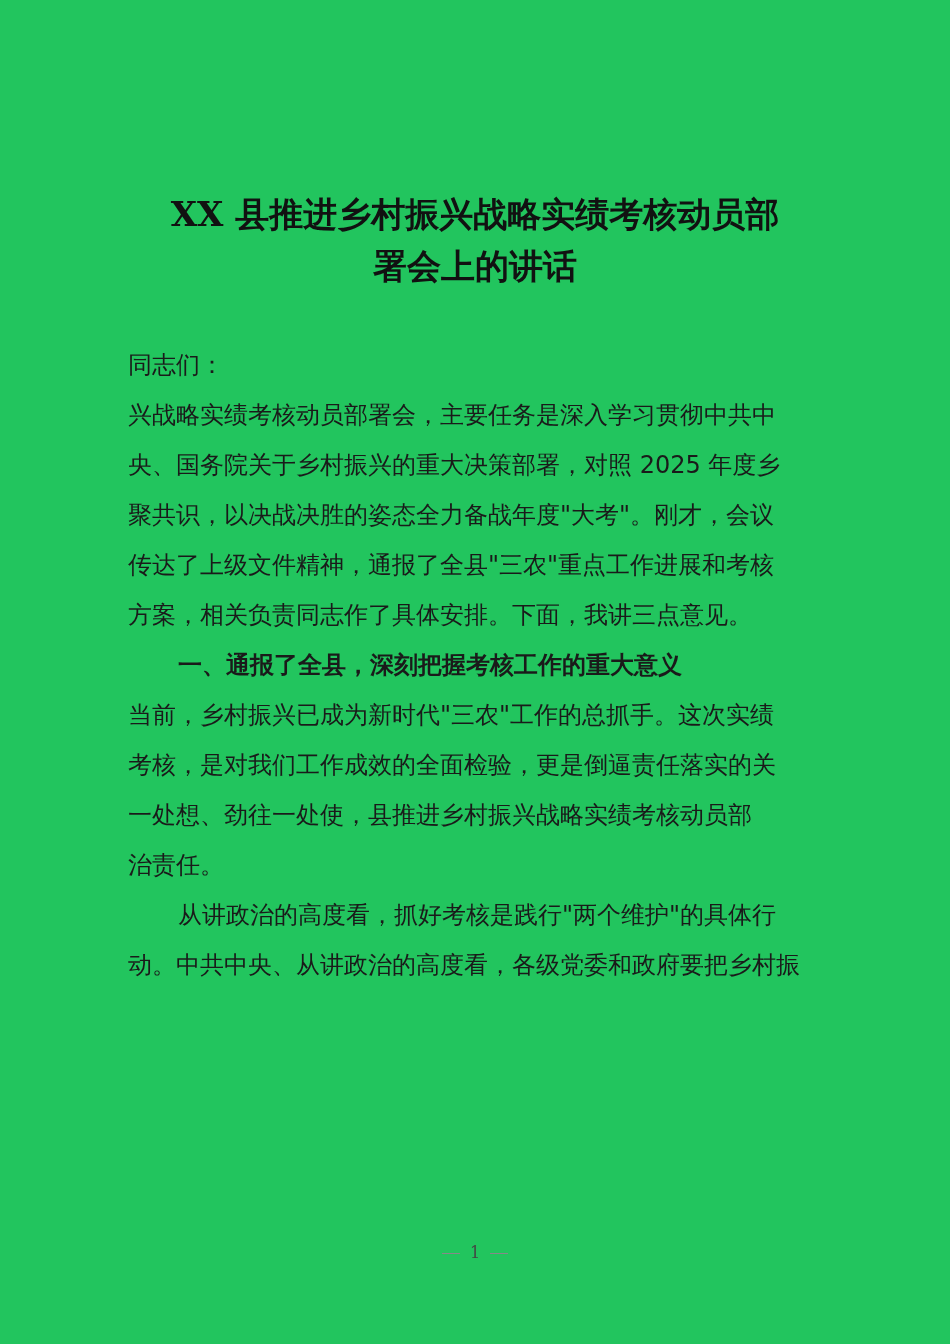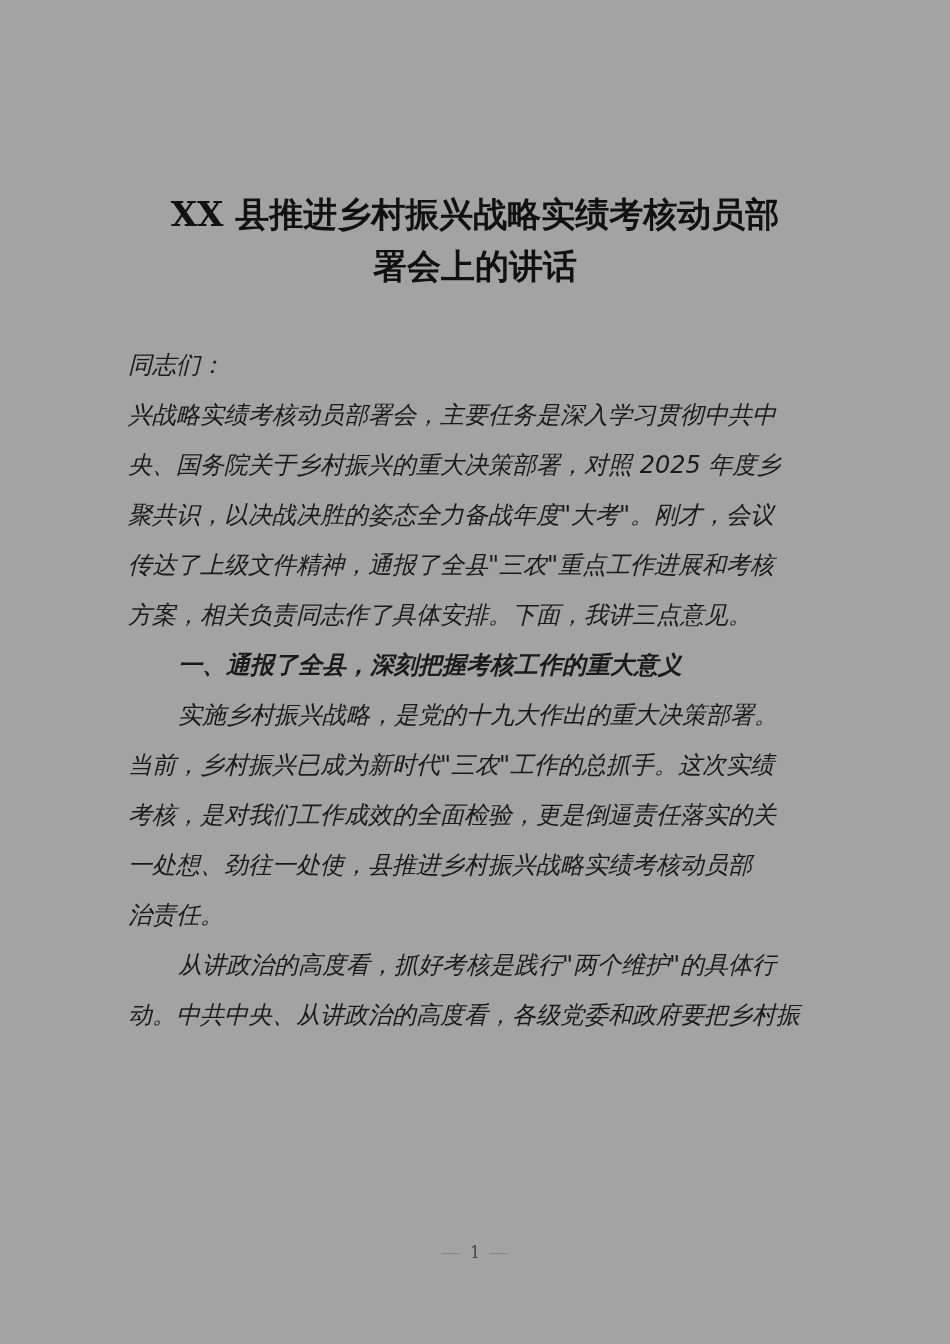--- a/index.html
+++ b/index.html
@@ -1,21 +1,21 @@
 <!DOCTYPE html>
 <html><head>
   <meta charset="utf-8">
   <style>
     html, body { margin: 0; padding: 0; background: #ffffff; }
     body { width: 950px; height: 1344px; position: relative; overflow: hidden; font-family: "DejaVu Sans", sans-serif; color: #111; }
-    .page { position: absolute; left: 0; top: 0; width: 950px; height: 1344px; background: #a3a3a3; }
+    .page { position: absolute; left: 0; top: 0; width: 950px; height: 1344px; background: #22c55e; }
     .title { position: absolute; left: 100px; width: 750px; top: 188px; text-align: center; font-family: "DejaVu Serif", serif; font-weight: bold; font-size: 34px; line-height: 52px; color: #111; }
     .title .line { display: block; white-space: nowrap; }
     .body { position: absolute; left: 128px; width: 696px; top: 340px; font-size: 24px; line-height: 50px; color: #1a1a1a; }
-    .para { margin: 0; text-align: justify; text-align-last: left; font-style: italic; }
+    .para { margin: 0; text-align: justify; text-align-last: left; }
     .para .ln { display: block; white-space: nowrap; overflow: visible; }
     .indent { padding-left: 50px; }
     .heading { font-weight: bold; padding-left: 50px; white-space: nowrap; }
     .footer { position: absolute; left: 0; width: 950px; top: 1243px; text-align: center; font-family: "DejaVu Serif", serif; font-size: 16px; color: #444; }
     .footer .dash { display: inline-block; width: 18px; height: 1px; background: #888; vertical-align: middle; margin: 0 10px; }
   </style>
 </head>
 <body>
 
 <div class="page">
@@ -32,21 +32,20 @@
       <span class="ln">兴战略实绩考核动员部署会，主要任务是深入学习贯彻中共中</span>
       <span class="ln">央、国务院关于乡村振兴的重大决策部署，对照 2025 年度乡</span>
       <span class="ln">聚共识，以决战决胜的姿态全力备战年度"大考"。刚才，会议</span>
       <span class="ln">传达了上级文件精神，通报了全县"三农"重点工作进展和考核</span>
       <span class="ln">方案，相关负责同志作了具体安排。下面，我讲三点意见。</span>
     </p>
 
     <p class="para heading">一、通报了全县，深刻把握考核工作的重大意义</p>
 
     <p class="para">
-      <span class="ln indent">实施乡村振兴战略，是党的十九大作出的重大决策部署。</span>
       <span class="ln">当前，乡村振兴已成为新时代"三农"工作的总抓手。这次实绩</span>
       <span class="ln">考核，是对我们工作成效的全面检验，更是倒逼责任落实的关</span>
       <span class="ln">一处想、劲往一处使，县推进乡村振兴战略实绩考核动员部</span>
       <span class="ln">治责任。</span>
     </p>
 
     <p class="para">
       <span class="ln indent">从讲政治的高度看，抓好考核是践行"两个维护"的具体行</span>
       <span class="ln">动。中共中央、从讲政治的高度看，各级党委和政府要把乡村振</span>
     </p>

